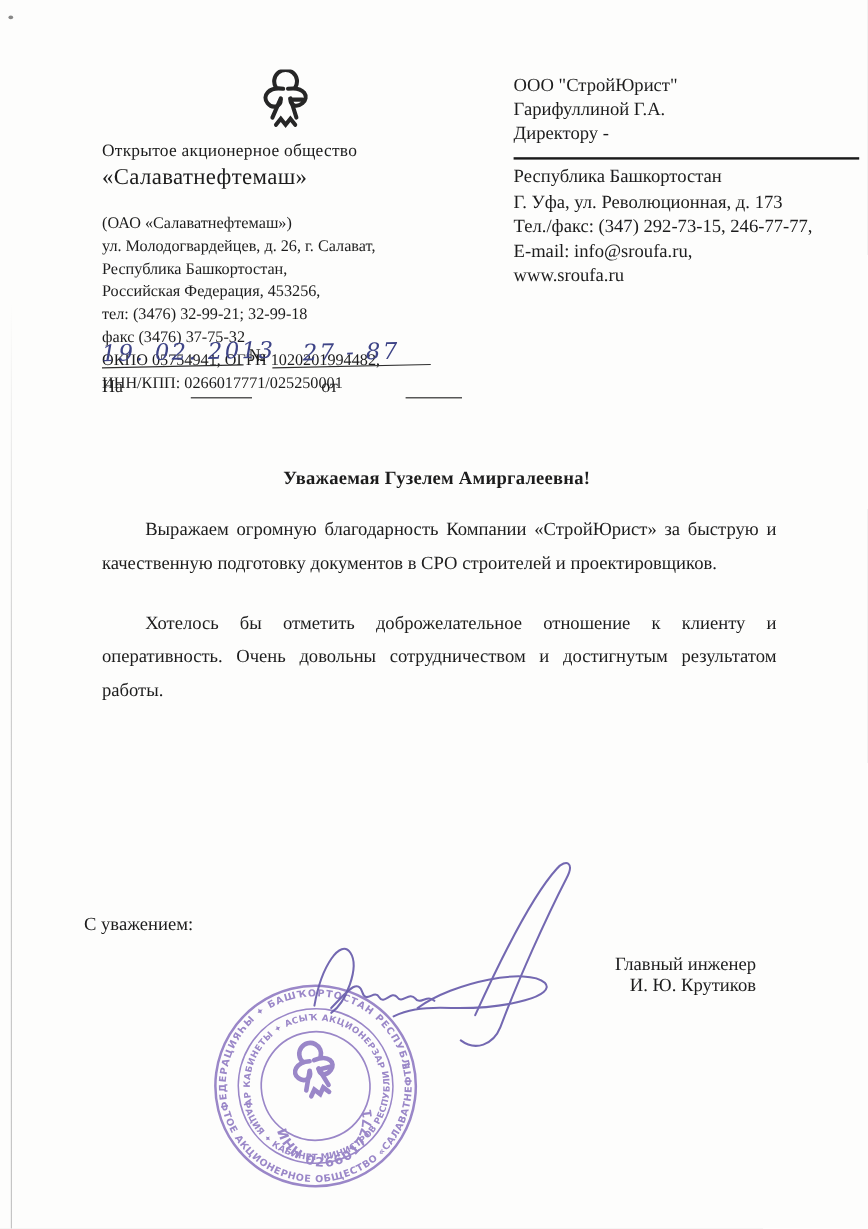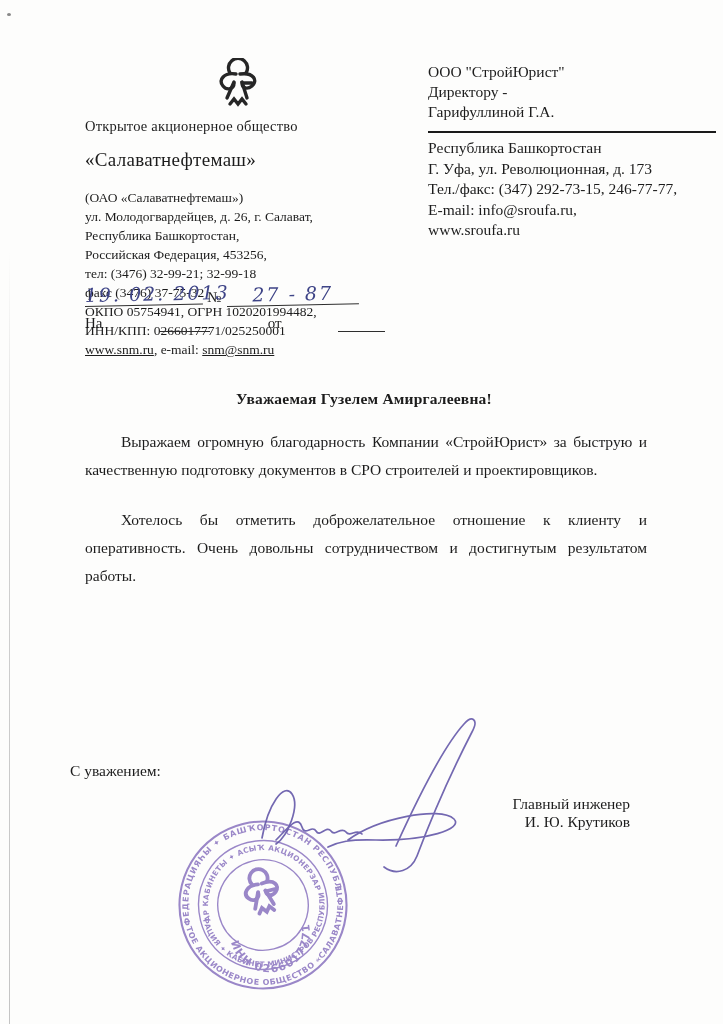--- a/index.html
+++ b/index.html
@@ -14,21 +14,21 @@
   }
   
   .scan-edge{position:absolute;left:9px;top:250px;width:1px;height:774px;
     background:linear-gradient(to bottom, rgba(190,190,190,0), #cfcfcf 40%, #c4c4c4);}
   .scan-dot{position:absolute;left:7px;top:13px;width:4px;height:3px;background:#555;border-radius:50%;opacity:.7;}
 
   
   .lh-left{position:absolute;left:85px;top:58px;width:305px;text-align:left;}
   .lh-logo{display:block;margin:0 auto 6px auto;}
   .lh-orgtype{font-size:14.5px;letter-spacing:.2px;}
-  .lh-orgname{font-size:19px;margin-top:14px;letter-spacing:.3px;}
+  .lh-orgname{font-size:19px;margin-top:2px;letter-spacing:.3px;}
   .lh-address{margin-top:17px;font-size:13.5px;line-height:19px;}
   .lh-web{font-size:13.5px;line-height:19px;}
   .u{text-decoration:underline;}
 
   
   .lh-right{position:absolute;left:428px;top:62px;width:288px;font-size:15.5px;line-height:20px;}
   .lh-right .divider{border:none;border-top:2px solid #1a1a1a;margin:9px 0 5px 0;}
   .lh-right .addr{line-height:20.5px;}
 
   
@@ -89,29 +89,27 @@
     <div class="lh-orgname">«Салаватнефтемаш»</div>
     <div class="lh-address">
       <div>(ОАО «Салаватнефтемаш»)</div>
       <div>ул. Молодогвардейцев, д. 26, г. Салават,</div>
       <div>Республика Башкортостан,</div>
       <div>Российская Федерация, 453256,</div>
       <div>тел: (3476) 32-99-21; 32-99-18</div>
       <div>факс (3476) 37-75-32</div>
       <div>ОКПО 05754941, ОГРН 1020201994482,</div>
       <div>ИНН/КПП: 0266017771/025250001</div>
-      <div class="lh-web"><span class="u">www.snm.ru</span><span>, e-mail: </span><span class="u">snm@snm.ru</span>
-      </div>
     </div>
   </div>
 
   <div class="lh-right">
     <div>ООО "СтройЮрист"</div>
+    <div>Гарифуллиной Г.А.</div>
     <div>Директору -</div>
-    <div>Гарифуллиной Г.А.</div>
     <hr class="divider">
     <div class="addr">
       <div>Республика Башкортостан</div>
       <div>Г. Уфа, ул. Революционная, д. 173</div>
       <div>Тел./факс: (347) 292-73-15, 246-77-77,</div>
       <div>E-mail: info@sroufa.ru,</div>
       <div>www.sroufa.ru</div>
     </div>
   </div>
 

